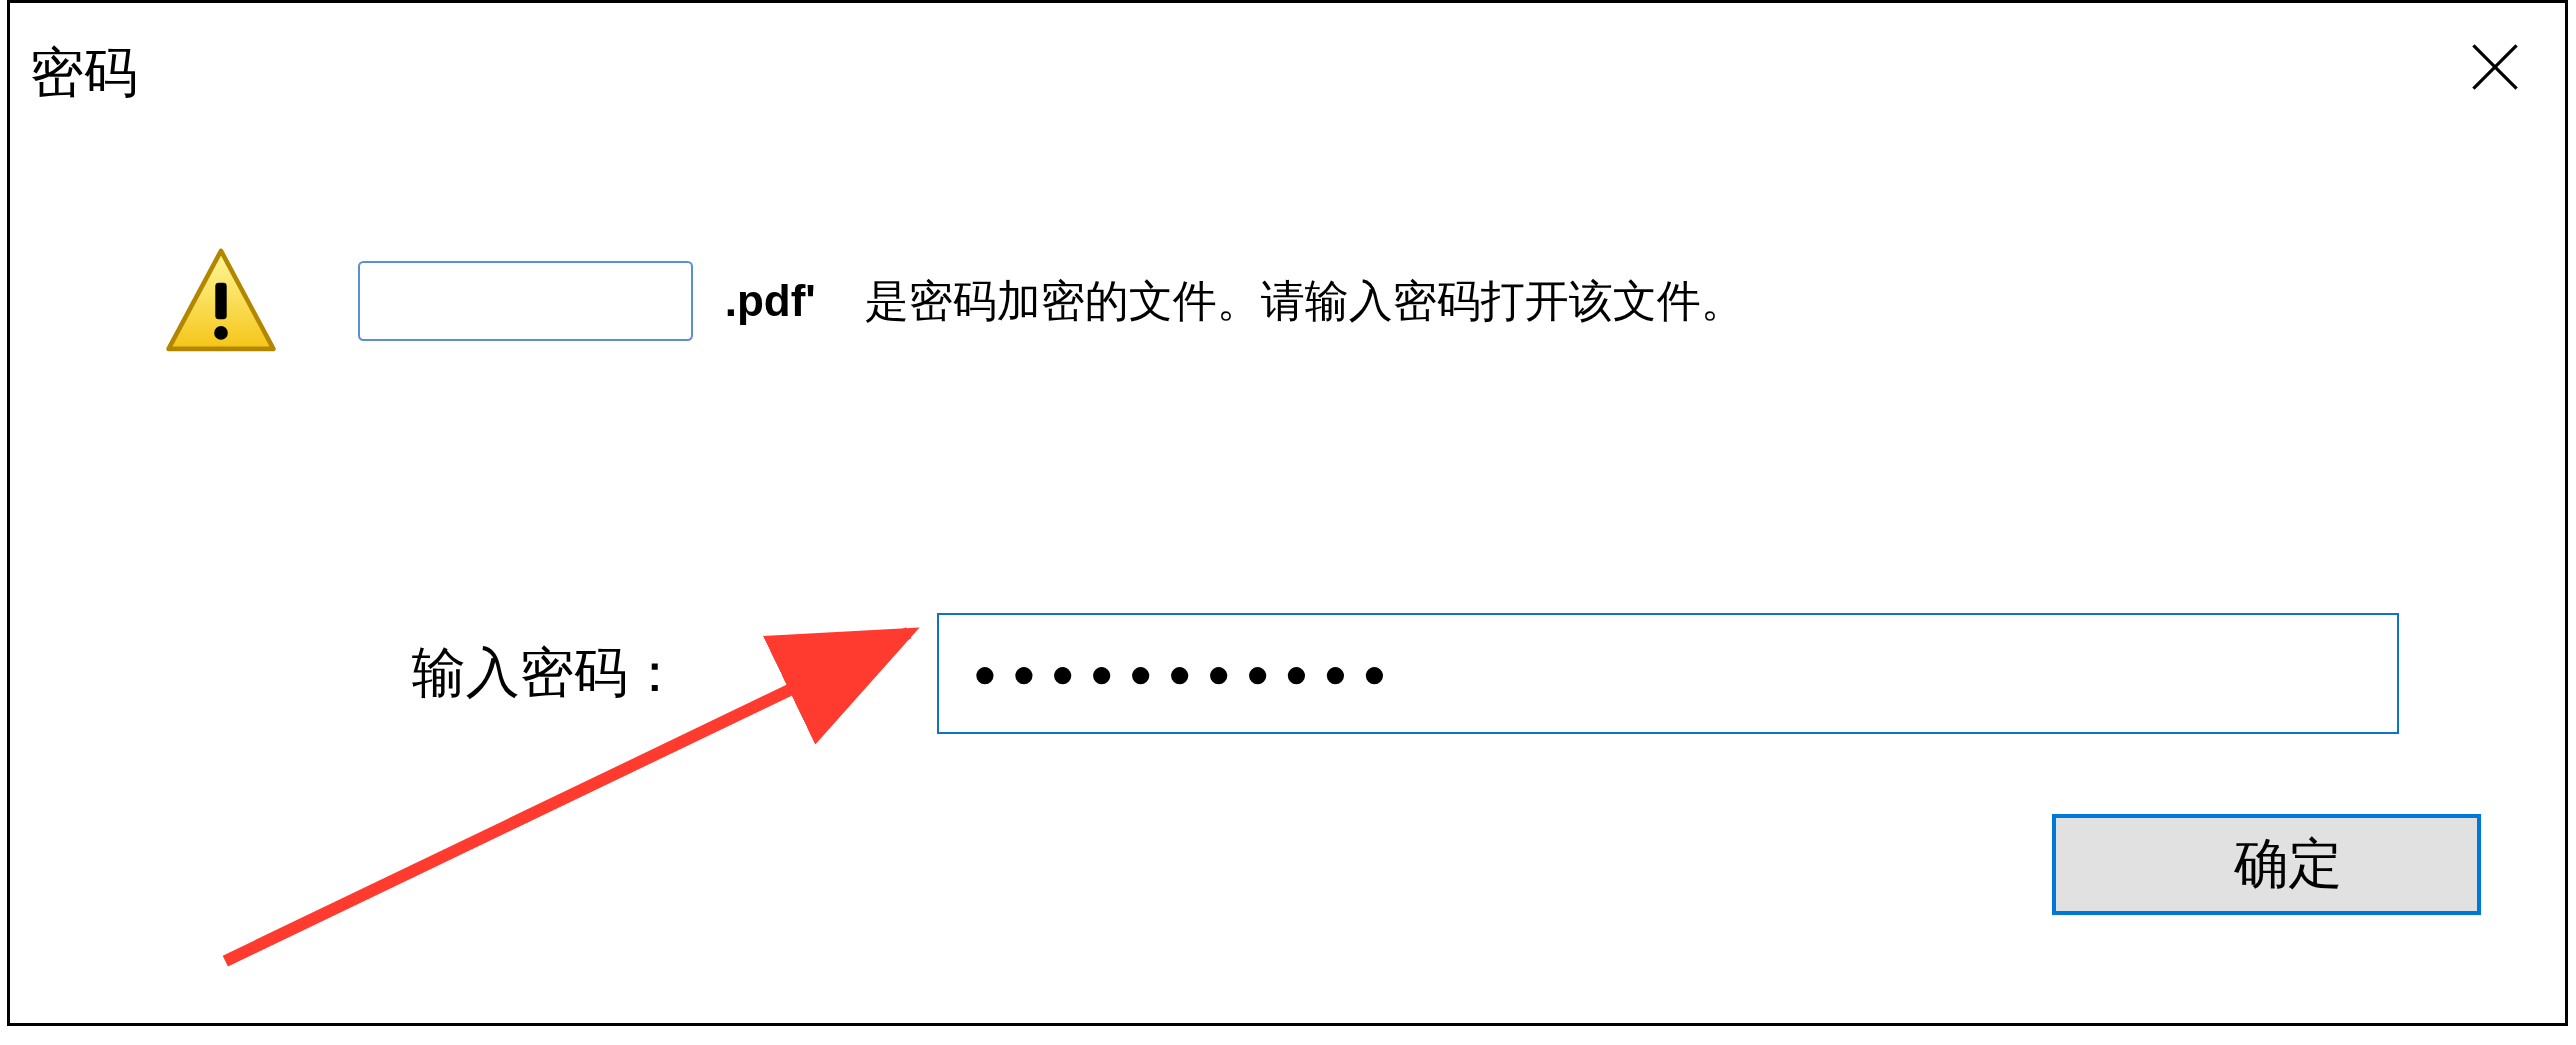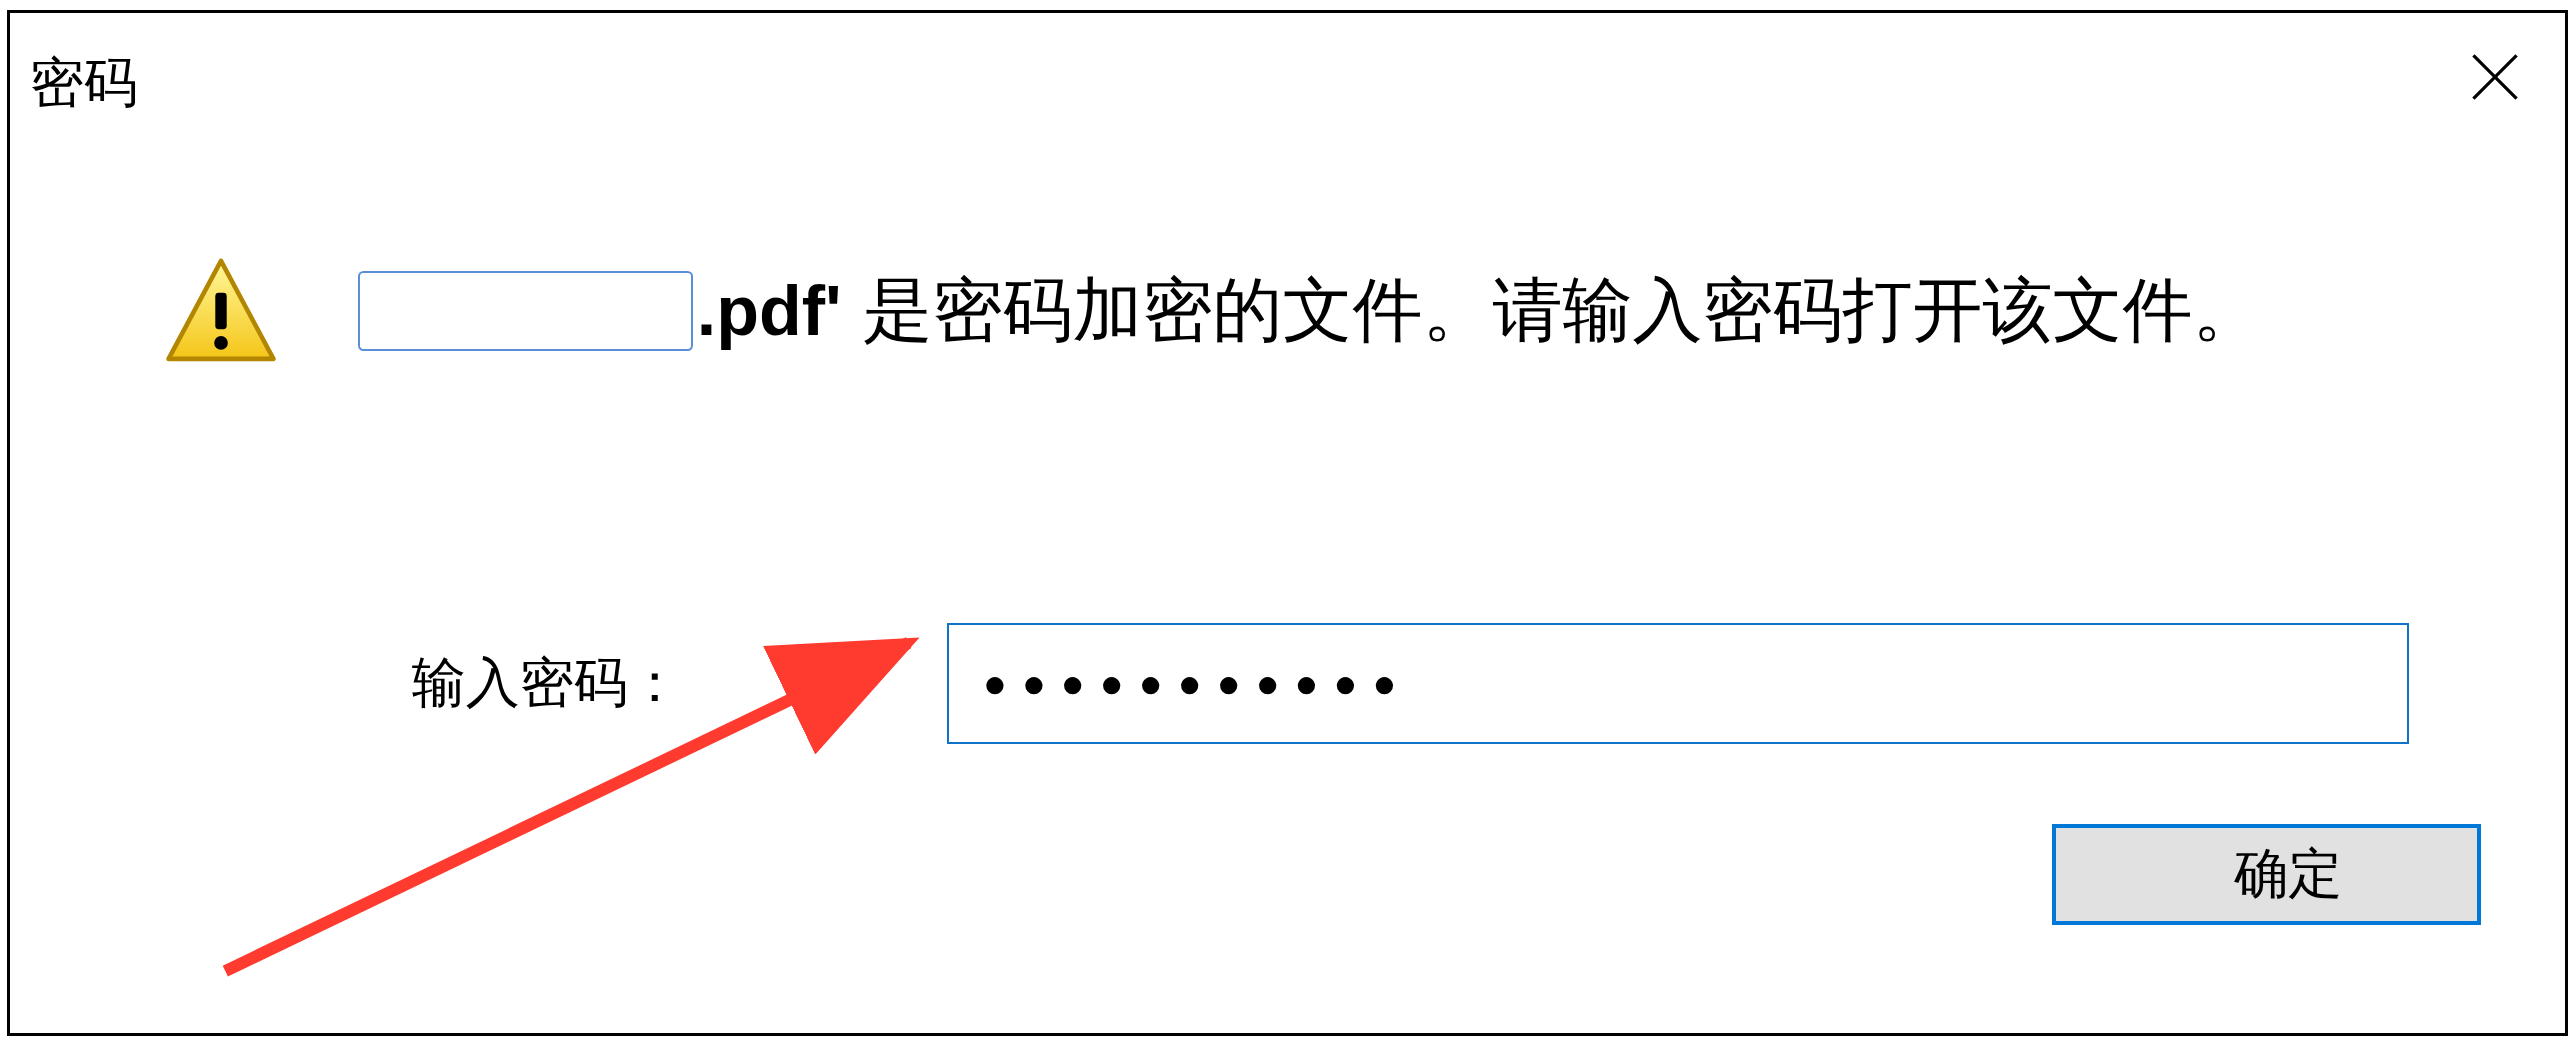--- a/index.html
+++ b/index.html
@@ -10,21 +10,21 @@
     body {
       font-family: "Microsoft YaHei", "SimSun", sans-serif;
       background: #ffffff;
       width: 2576px;
       height: 1046px;
       position: relative;
     }
     .dialog {
       position: absolute;
       left: 6.7px;
-      top: 10px;
+      top: 0;
       width: 2561px;
       height: 1026px;
       border: 3.4px solid #000000;
       background: #ffffff;
     }
     .titlebar {
       display: flex;
       justify-content: space-between;
       align-items: flex-start;
       padding: 34px 40px 0 20px;
@@ -63,38 +63,38 @@
     .filename-box {
       display: inline-block;
       min-width: 335px;
       height: 80px;
       border: 2px solid #5a8fd6;
       border-radius: 5.4px;
       background: #ffffff;
       vertical-align: middle;
     }
     .message-text {
-      font-size: 70px;
+      font-size: 44px;
       color: #000000;
       display: flex;
       align-items: center;
+      gap: 28px;
     }
     .ext-text {
       font-weight: bold;
       margin-left: 4px;
     }
     .msg-rest {
       margin-left: 21px;
     }
     .password-row {
       display: flex;
       align-items: center;
       margin-top: 255px;
       margin-left: 362px;
-      gap: 10px;
     }
     .password-label {
       font-size: 54px;
       color: #000000;
       margin-right: 255px;
     }
     .password-input {
       width: 1462px;
       height: 121px;
       border: 2.7px solid #1173c7;

